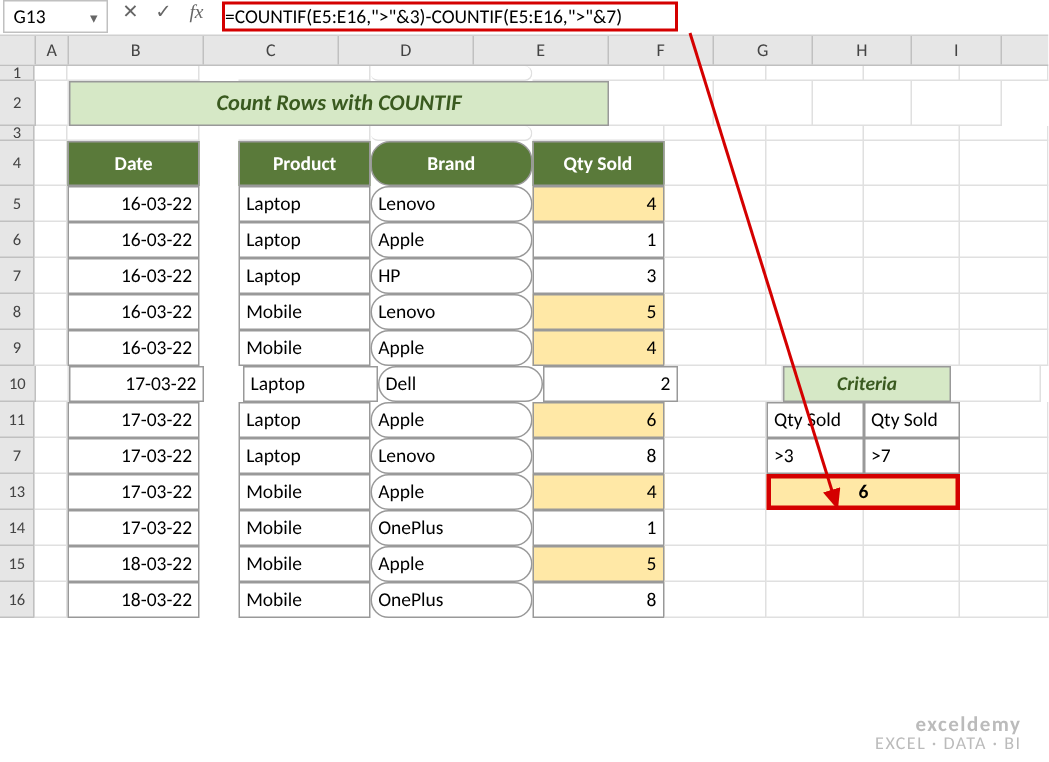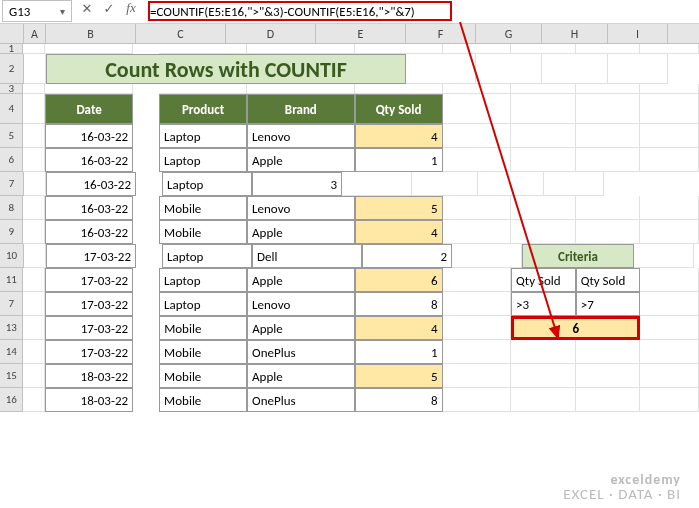--- a/index.html
+++ b/index.html
@@ -22,44 +22,44 @@
   .colhdr { border-right: 1px solid #c0c0c0; display: flex; align-items: center; justify-content: center; color: #444; font-size: 12px; }
   .colA { width: 22px; } .colB { width: 90px; } .colC { width: 90px; } .colD { width: 90px; } .colE { width: 90px; } .colF { width: 70px; } .colG { width: 66px; } .colH { width: 66px; } .colI { width: 60px; }
 
   
   .grid { position: relative; }
   .grow { display: flex; height: 24px; }
   .grow.short { height: 10px; }
   .grow.tall { height: 30px; }
   .rhdr { width: 24px; border-right: 1px solid #c0c0c0; border-bottom: 1px solid #c0c0c0; background: #e6e6e6; display: flex; align-items: center; justify-content: center; font-size: 11px; color: #444; }
   .cell { border-right: 1px solid #e0e0e0; border-bottom: 1px solid #e0e0e0; display: flex; align-items: center; padding: 0 4px; overflow: hidden; white-space: nowrap; }
-  .cellA { width: 22px; } .cellB { width: 90px; } .cellC { width: 90px; margin-left: 26px; } .cellD { width: 110px; } .cellE { width: 90px; } .cellF { width: 70px; } .cellG { width: 66px; } .cellH { width: 66px; } .cellI { width: 60px; }
+  .cellA { width: 22px; } .cellB { width: 90px; } .cellC { width: 90px; margin-left: 26px; } .cellD { width: 110px; border-radius: 13px; } .cellE { width: 90px; } .cellF { width: 70px; } .cellG { width: 66px; } .cellH { width: 66px; } .cellI { width: 60px; }
   .ra { justify-content: flex-end; }
 
   
-  .title-merge { width: 360px; background: #d6e8c6; display: flex; align-items: center; justify-content: center; font-weight: bold; font-size: 22px; color: #3a5a1f; border: 1px solid #999; }
+  .title-merge { width: 360px; background: #d6e8c6; display: flex; align-items: center; justify-content: center; font-weight: bold; font-size: 15px; color: #3a5a1f; border: 1px solid #999; font-style: italic; }
 
   
   .tblhdr { background: #5a7a3a; color: #fff; font-weight: bold; justify-content: center; border: 1px solid #999; }
   .tblcell { border: 1px solid #999; background: #fff; }
   .tblcell.num { justify-content: flex-end; }
   .hl { background: #ffe8a6; }
 
   
-  .criteria-hdr { width: 112px; background: #d6e8c6; font-weight: bold; justify-content: center; border: 1px solid #999; color: #3a5a1f; }
+  .criteria-hdr { width: 112px; background: #d6e8c6; font-weight: bold; justify-content: center; border: 1px solid #999; color: #3a5a1f; font-style: italic; }
   .crit-cell { border: 1px solid #999; background: #fff; }
   .result-cell { width: 132px; border: 3px solid #d40000; background: #ffe8a6; font-weight: bold; justify-content: center; }
 
   
   .arrow-svg { position: absolute; left: 0; top: 0; pointer-events: none; }
 
   
   .watermark { position: absolute; right: 18px; bottom: 6px; text-align: right; color: #bbb; font-size: 14px; line-height: 1; margin-left: 40px; }
   .watermark .big { font-weight: bold; letter-spacing: 1px; }
-  .watermark .small { font-size: 15px; letter-spacing: 1px; }
+  .watermark .small { font-size: 12px; letter-spacing: 1px; }
 </style>
 </head>
 <body>
 
 <div class="fbar-row">
   <div class="namebox">
     <span>G13</span>
     <span class="chev">▾</span>
   </div>
   <div class="fb-btns">
@@ -154,20 +154,21 @@
       <div class="cell cellF"></div>
       <div class="cell cellG"></div>
       <div class="cell cellH"></div>
       <div class="cell cellI"></div>
     </div>
     <div class="grow">
       <div class="rhdr">7</div>
       <div class="cell cellA"></div>
       <div class="cell cellB tblcell ra">16-03-22</div>
       <div class="cell cellC tblcell">Laptop</div>
+      <div class="cell cellD tblcell">HP</div>
       <div class="cell cellE tblcell num">3</div>
       <div class="cell cellF"></div>
       <div class="cell cellG"></div>
       <div class="cell cellH"></div>
       <div class="cell cellI"></div>
     </div>
     <div class="grow">
       <div class="rhdr">8</div>
       <div class="cell cellA"></div>
       <div class="cell cellB tblcell ra">16-03-22</div>

